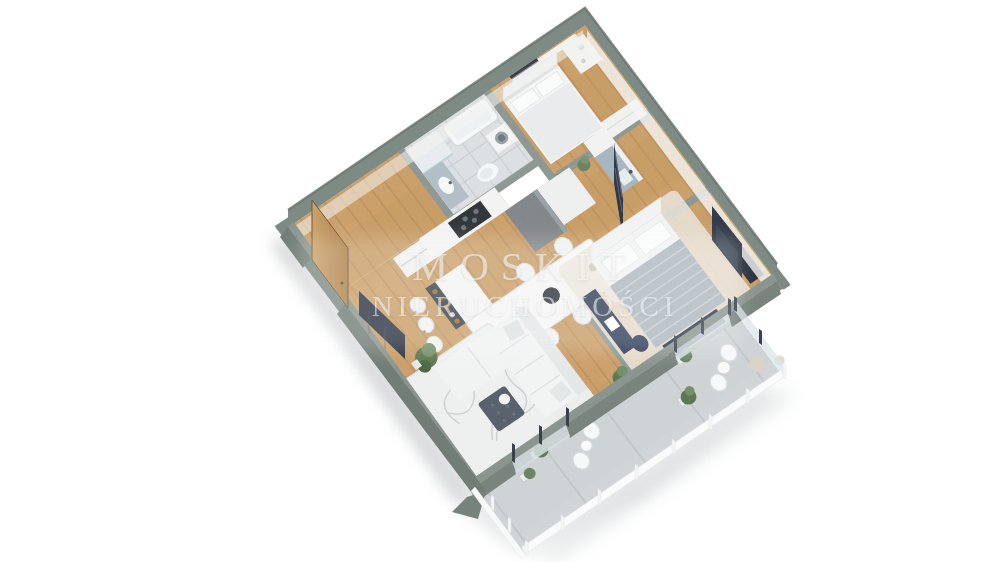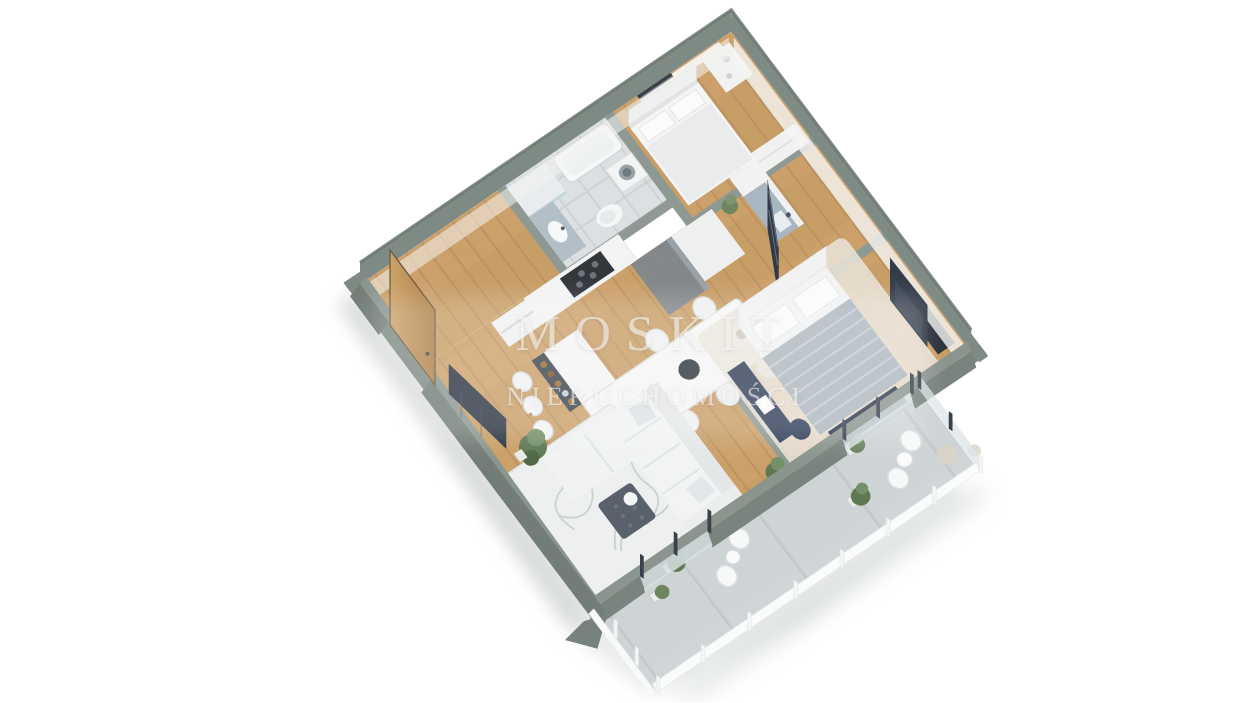--- a/index.html
+++ b/index.html
@@ -4,21 +4,21 @@
 <style>
   html,body{margin:0;padding:0;background:#ffffff;width:1000px;height:562px;overflow:hidden;
     font-family:"Liberation Sans",sans-serif;}
   .stage{position:relative;width:1000px;height:556px;background:#ffffff;}
   svg{position:absolute;left:0;top:0;}
   .watermark{position:absolute;left:310px;top:246px;width:430px;text-align:center;
     pointer-events:none;color:rgba(255,255,255,0.55);
     font-family:"Liberation Serif",serif;
     text-shadow:0 1px 3px rgba(120,120,120,0.18);}
   .watermark .l1{display:block;font-size:40px;letter-spacing:12px;line-height:1.05;}
-  .watermark .l2{display:block;font-size:21px;letter-spacing:5px;margin-top:17px;}
+  .watermark .l2{display:block;font-size:29px;letter-spacing:5px;margin-top:2px;}
 </style>
 </head>
 <body>
 
 <div class="stage">
 <svg width="1000" height="562" viewBox="0 0 1000 562">
   <defs>
     <filter id="soft" x="-40%" y="-40%" width="180%" height="180%">
           <feGaussianBlur stdDeviation="7"></feGaussianBlur>
         </filter>

